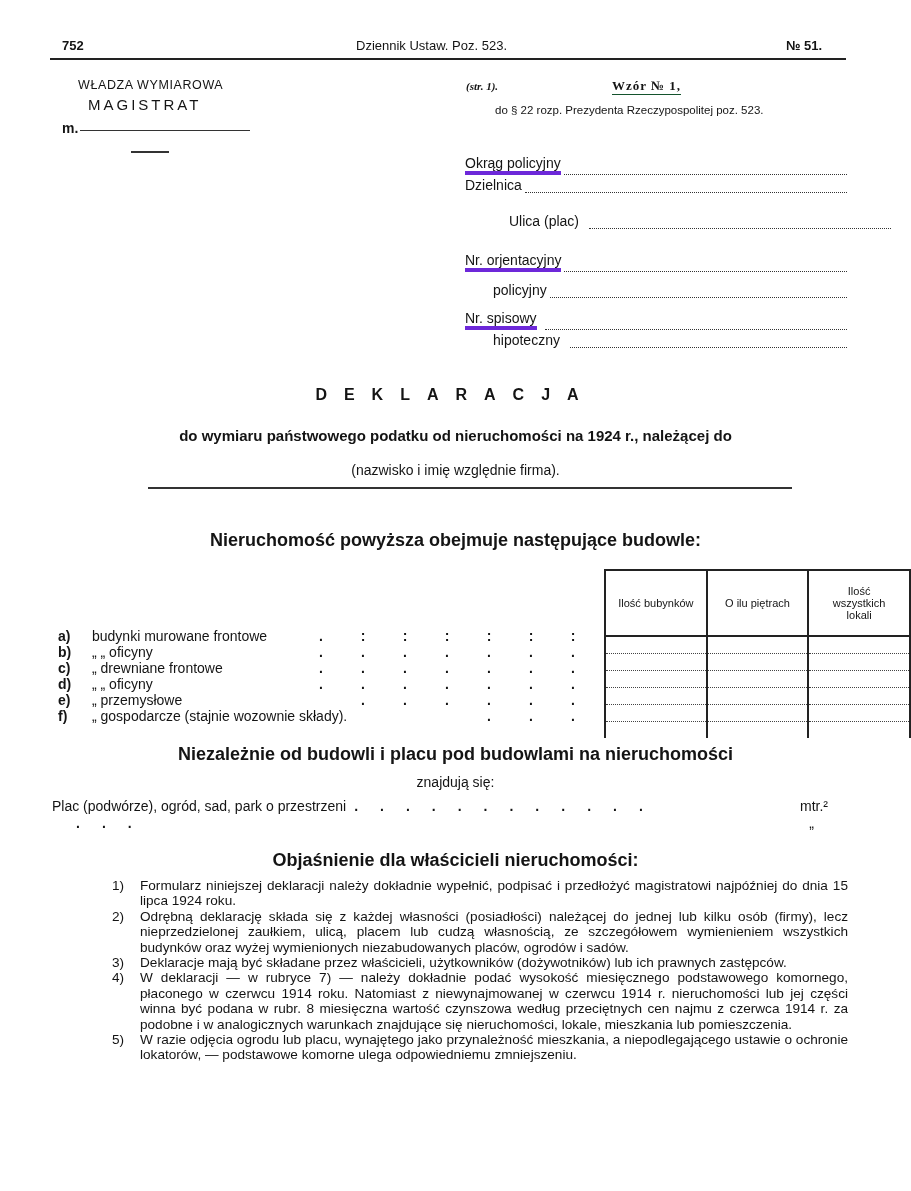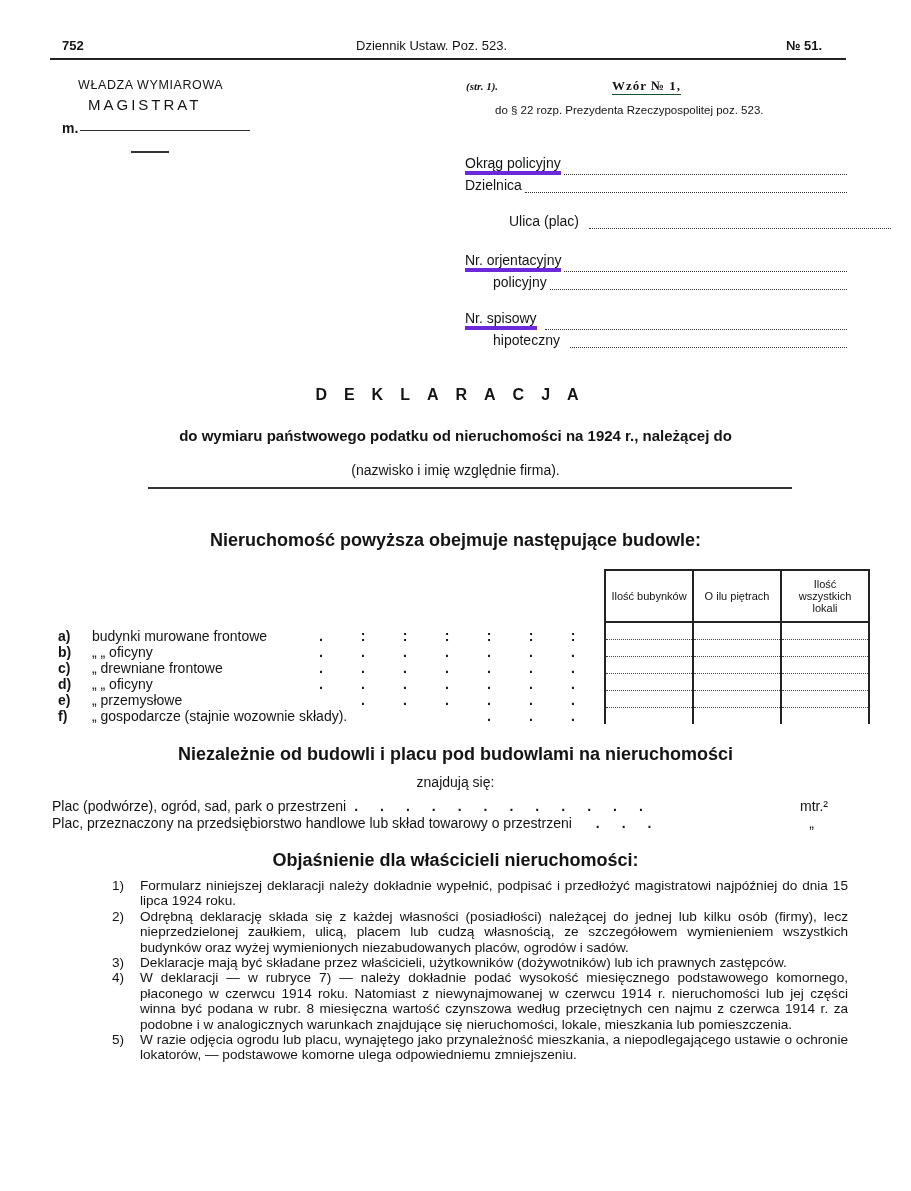--- a/index.html
+++ b/index.html
@@ -27,21 +27,21 @@
   .rule-mid { left:148px; top:487px; width:644px; border-top:2px solid #333; }
   .h2 { left:0; width:911px; text-align:center; font-size:18px; font-weight:bold; }
   .blist { left:58px; top:628px; font-size:14px; line-height:16px; }
   .brow { display:flex; height:16px; }
   .brow .let { width:34px; font-weight:bold; }
   .brow .lab { width:250px; white-space:nowrap; }
   .dots { left:300px; top:628px; }
   .dots .drow { display:flex; height:16px; }
   .dots .d { width:42px; font-size:14px; line-height:16px; font-weight:bold; text-align:center; }
   table.bt { position:absolute; left:604px; top:569px; border-collapse:collapse; font-size:11px; }
-  table.bt th { border:2px solid #222; font-weight:normal; text-align:center; padding:4px; height:42px; line-height:12px; }
+  table.bt th { border:2px solid #222; font-weight:normal; text-align:center; padding:11px; height:42px; line-height:12px; }
   table.bt td { border-left:2px solid #222; border-right:2px solid #222; height:16px; padding:0; border-bottom:1px dotted #444; }
   table.bt tr:last-child td { border-bottom:none; }
   .plac { left:52px; font-size:14px; display:flex; width:776px; }
   .plac .pl { white-space:nowrap; }
   .plac .pd { flex:1; letter-spacing:22px; overflow:hidden; white-space:nowrap; font-weight:bold; }
   .plac .pu { white-space:nowrap; }
   .notes { left:112px; top:878px; width:736px; font-size:13.6px; line-height:15.4px; }
   .note { display:flex; }
   .note .num { width:28px; flex:none; }
   .note .txt { flex:1; text-align:justify; }
@@ -72,21 +72,21 @@
     <span class="fill"></span>
   </div>
 <div class="abs field" style="top:213px;margin-left:44px;">
     <span class="lbl">Ulica (plac)</span>
     <span class="fill" style="margin-left:10px;"></span>
   </div>
 <div class="abs field" style="top:252px;">
     <span class="lbl ul">Nr. orjentacyjny</span>
     <span class="fill"></span>
   </div>
-<div class="abs field sub" style="top:274px;">
+<div class="abs field sub" style="top:282px;">
     <span class="lbl">policyjny</span>
     <span class="fill"></span>
   </div>
 <div class="abs field" style="top:310px;">
     <span class="lbl ul">Nr. spisowy</span>
     <span class="fill" style="margin-left:8px;"></span>
   </div>
 <div class="abs field sub" style="top:332px;">
     <span class="lbl">hipoteczny</span>
     <span class="fill" style="margin-left:10px;"></span>
@@ -226,21 +226,20 @@
 </table>
 
 <div class="abs h2" style="top:744px;">Niezależnie od budowli i placu pod budowlami na nieruchomości</div>
 <div class="abs" style="left:0;width:911px;text-align:center;top:774px;font-size:14px;">znajdują się:</div>
 <div class="abs plac" style="top:798px;">
   <span class="pl">Plac (podwórze), ogród, sad, park o przestrzeni</span>
   <span class="pd" style="padding-left:8px;">............</span>
   <span class="pu">mtr.²</span>
 </div>
 <div class="abs plac" style="top:815px;">
-  <span class="pl">Plac, przeznaczony na przedsiębiorstwo handlowe lub skład towarowy o przestrzeni</span>
   <span class="pd" style="padding-left:24px;">...</span>
   <span class="pu" style="padding-right:14px;">„</span>
 </div>
 
 <div class="abs h2" style="top:850px;">Objaśnienie dla właścicieli nieruchomości:</div>
 <div class="abs notes">
   <div class="note">
       <span class="num">1)</span>
       <span class="txt">Formularz niniejszej deklaracji należy dokładnie wypełnić, podpisać i przedłożyć magistratowi najpóźniej do dnia 15 lipca 1924 roku.</span>
     </div>

